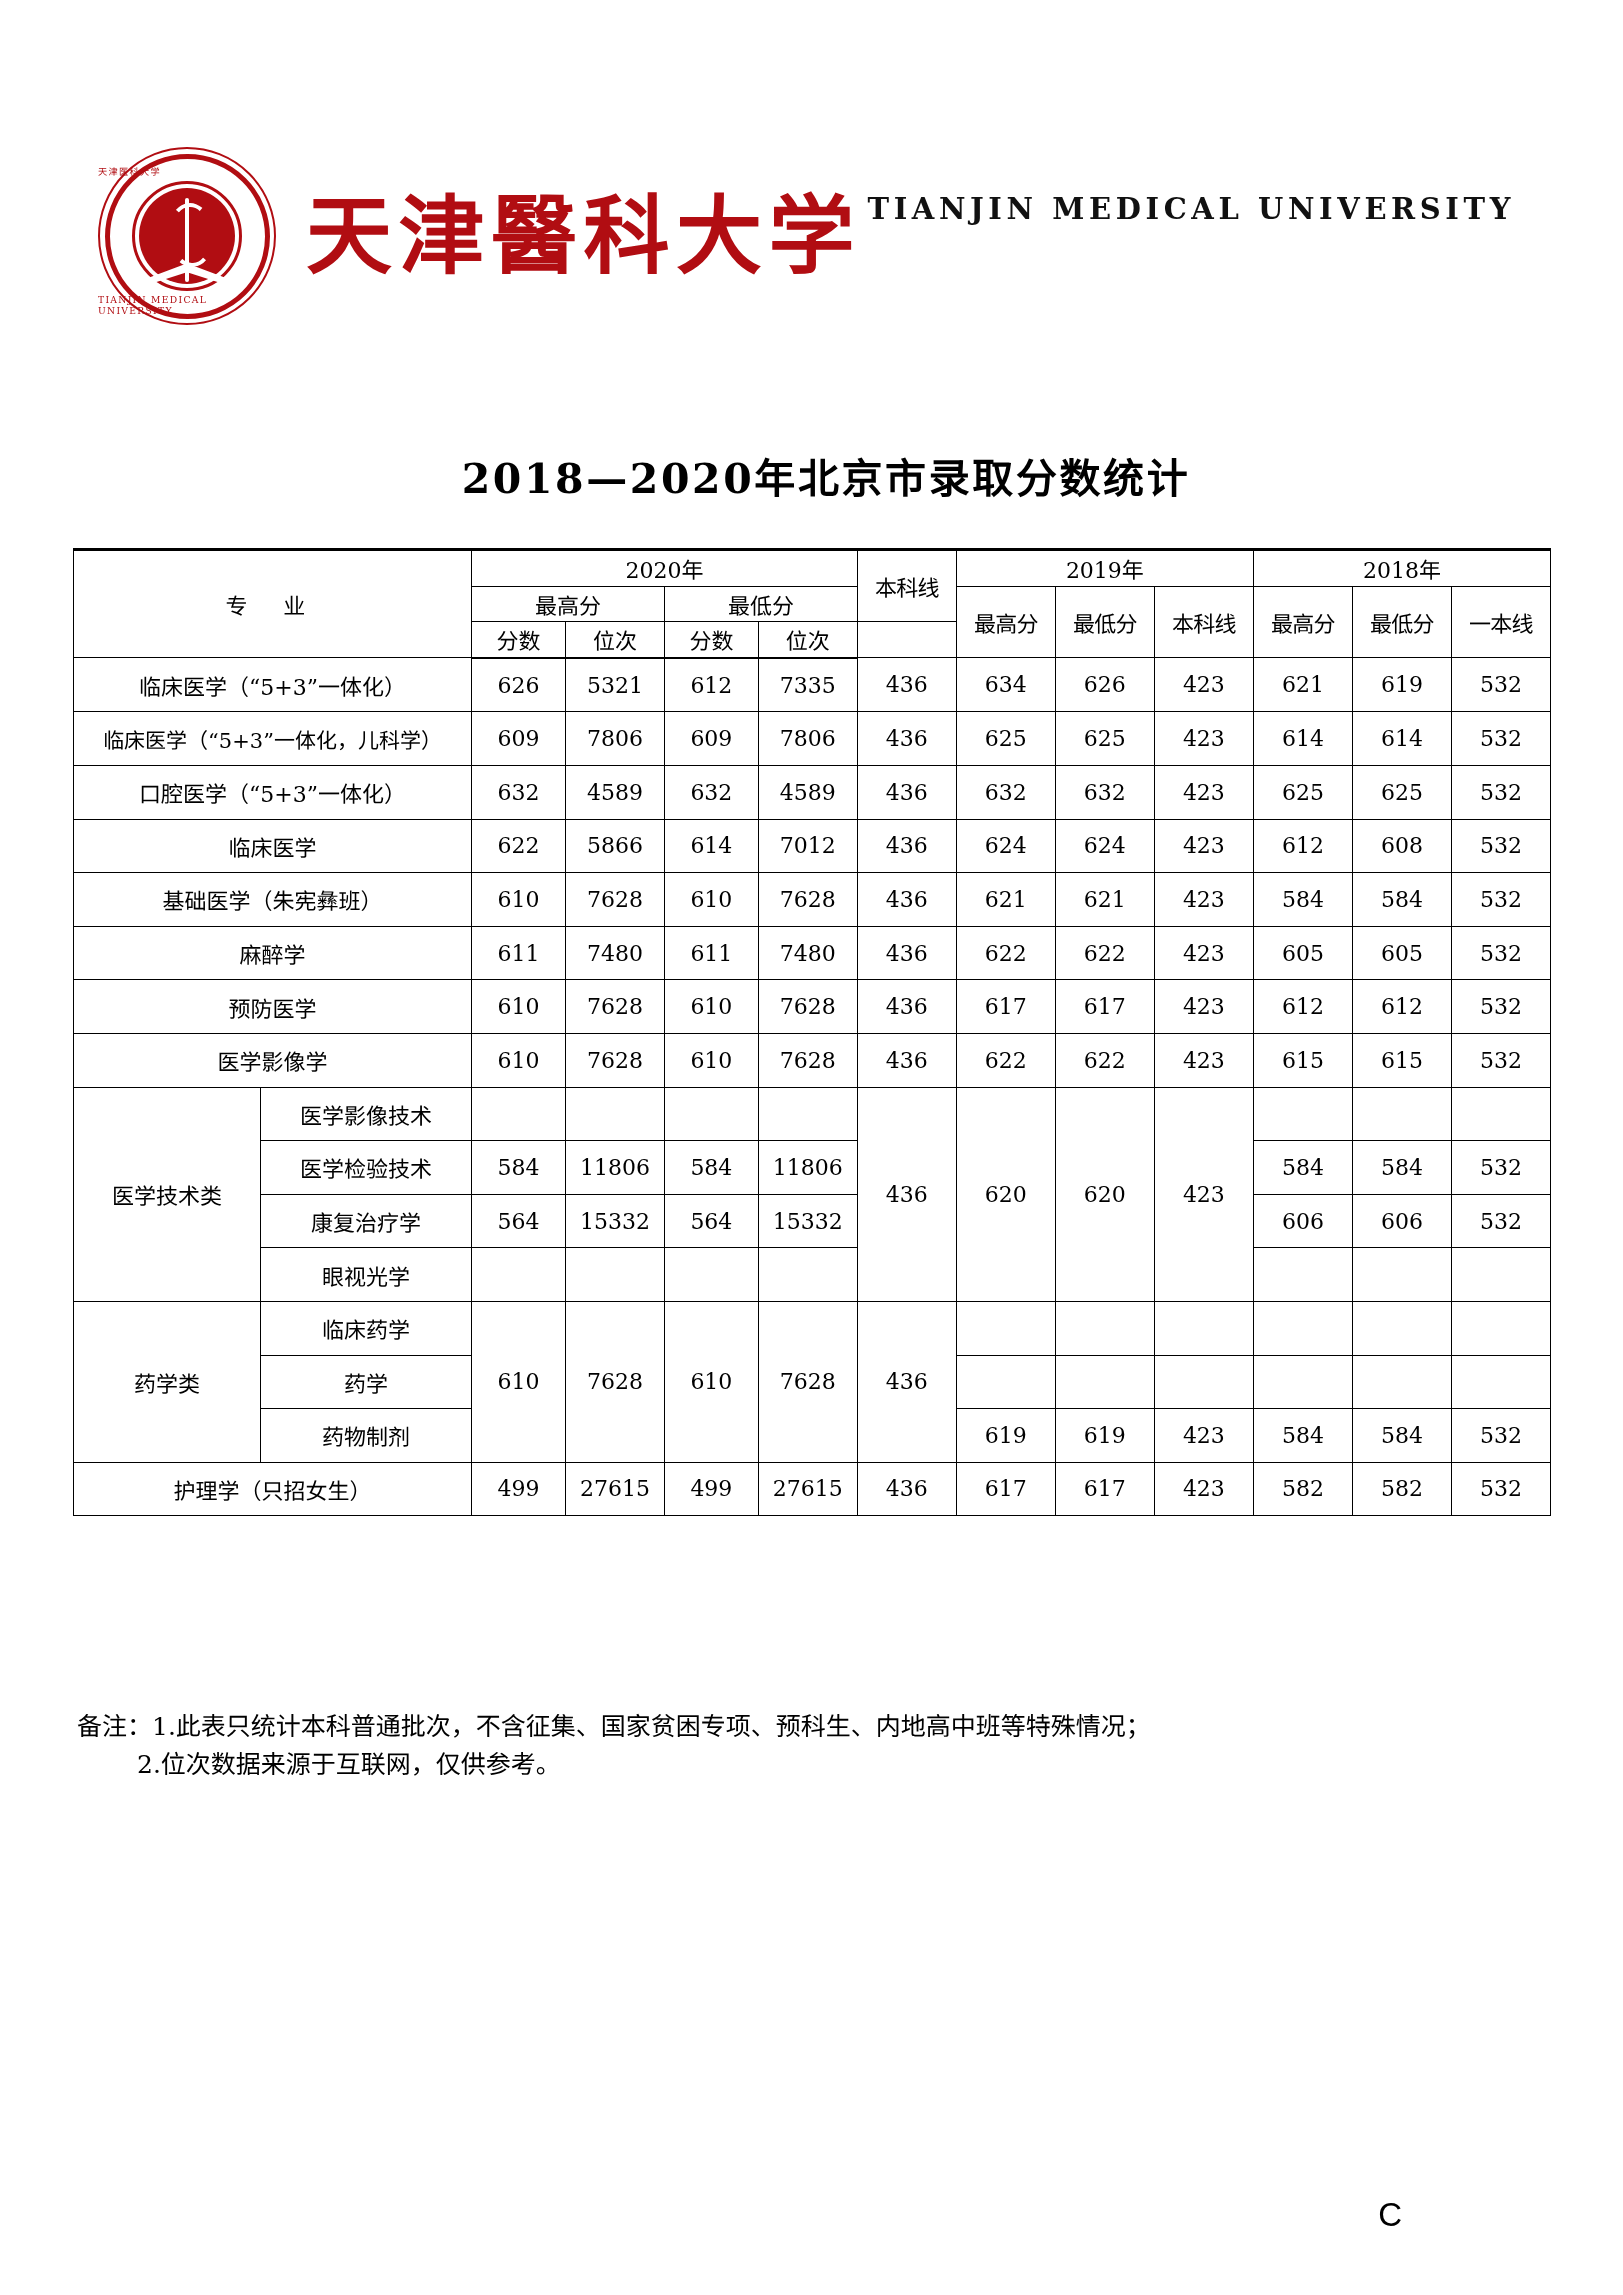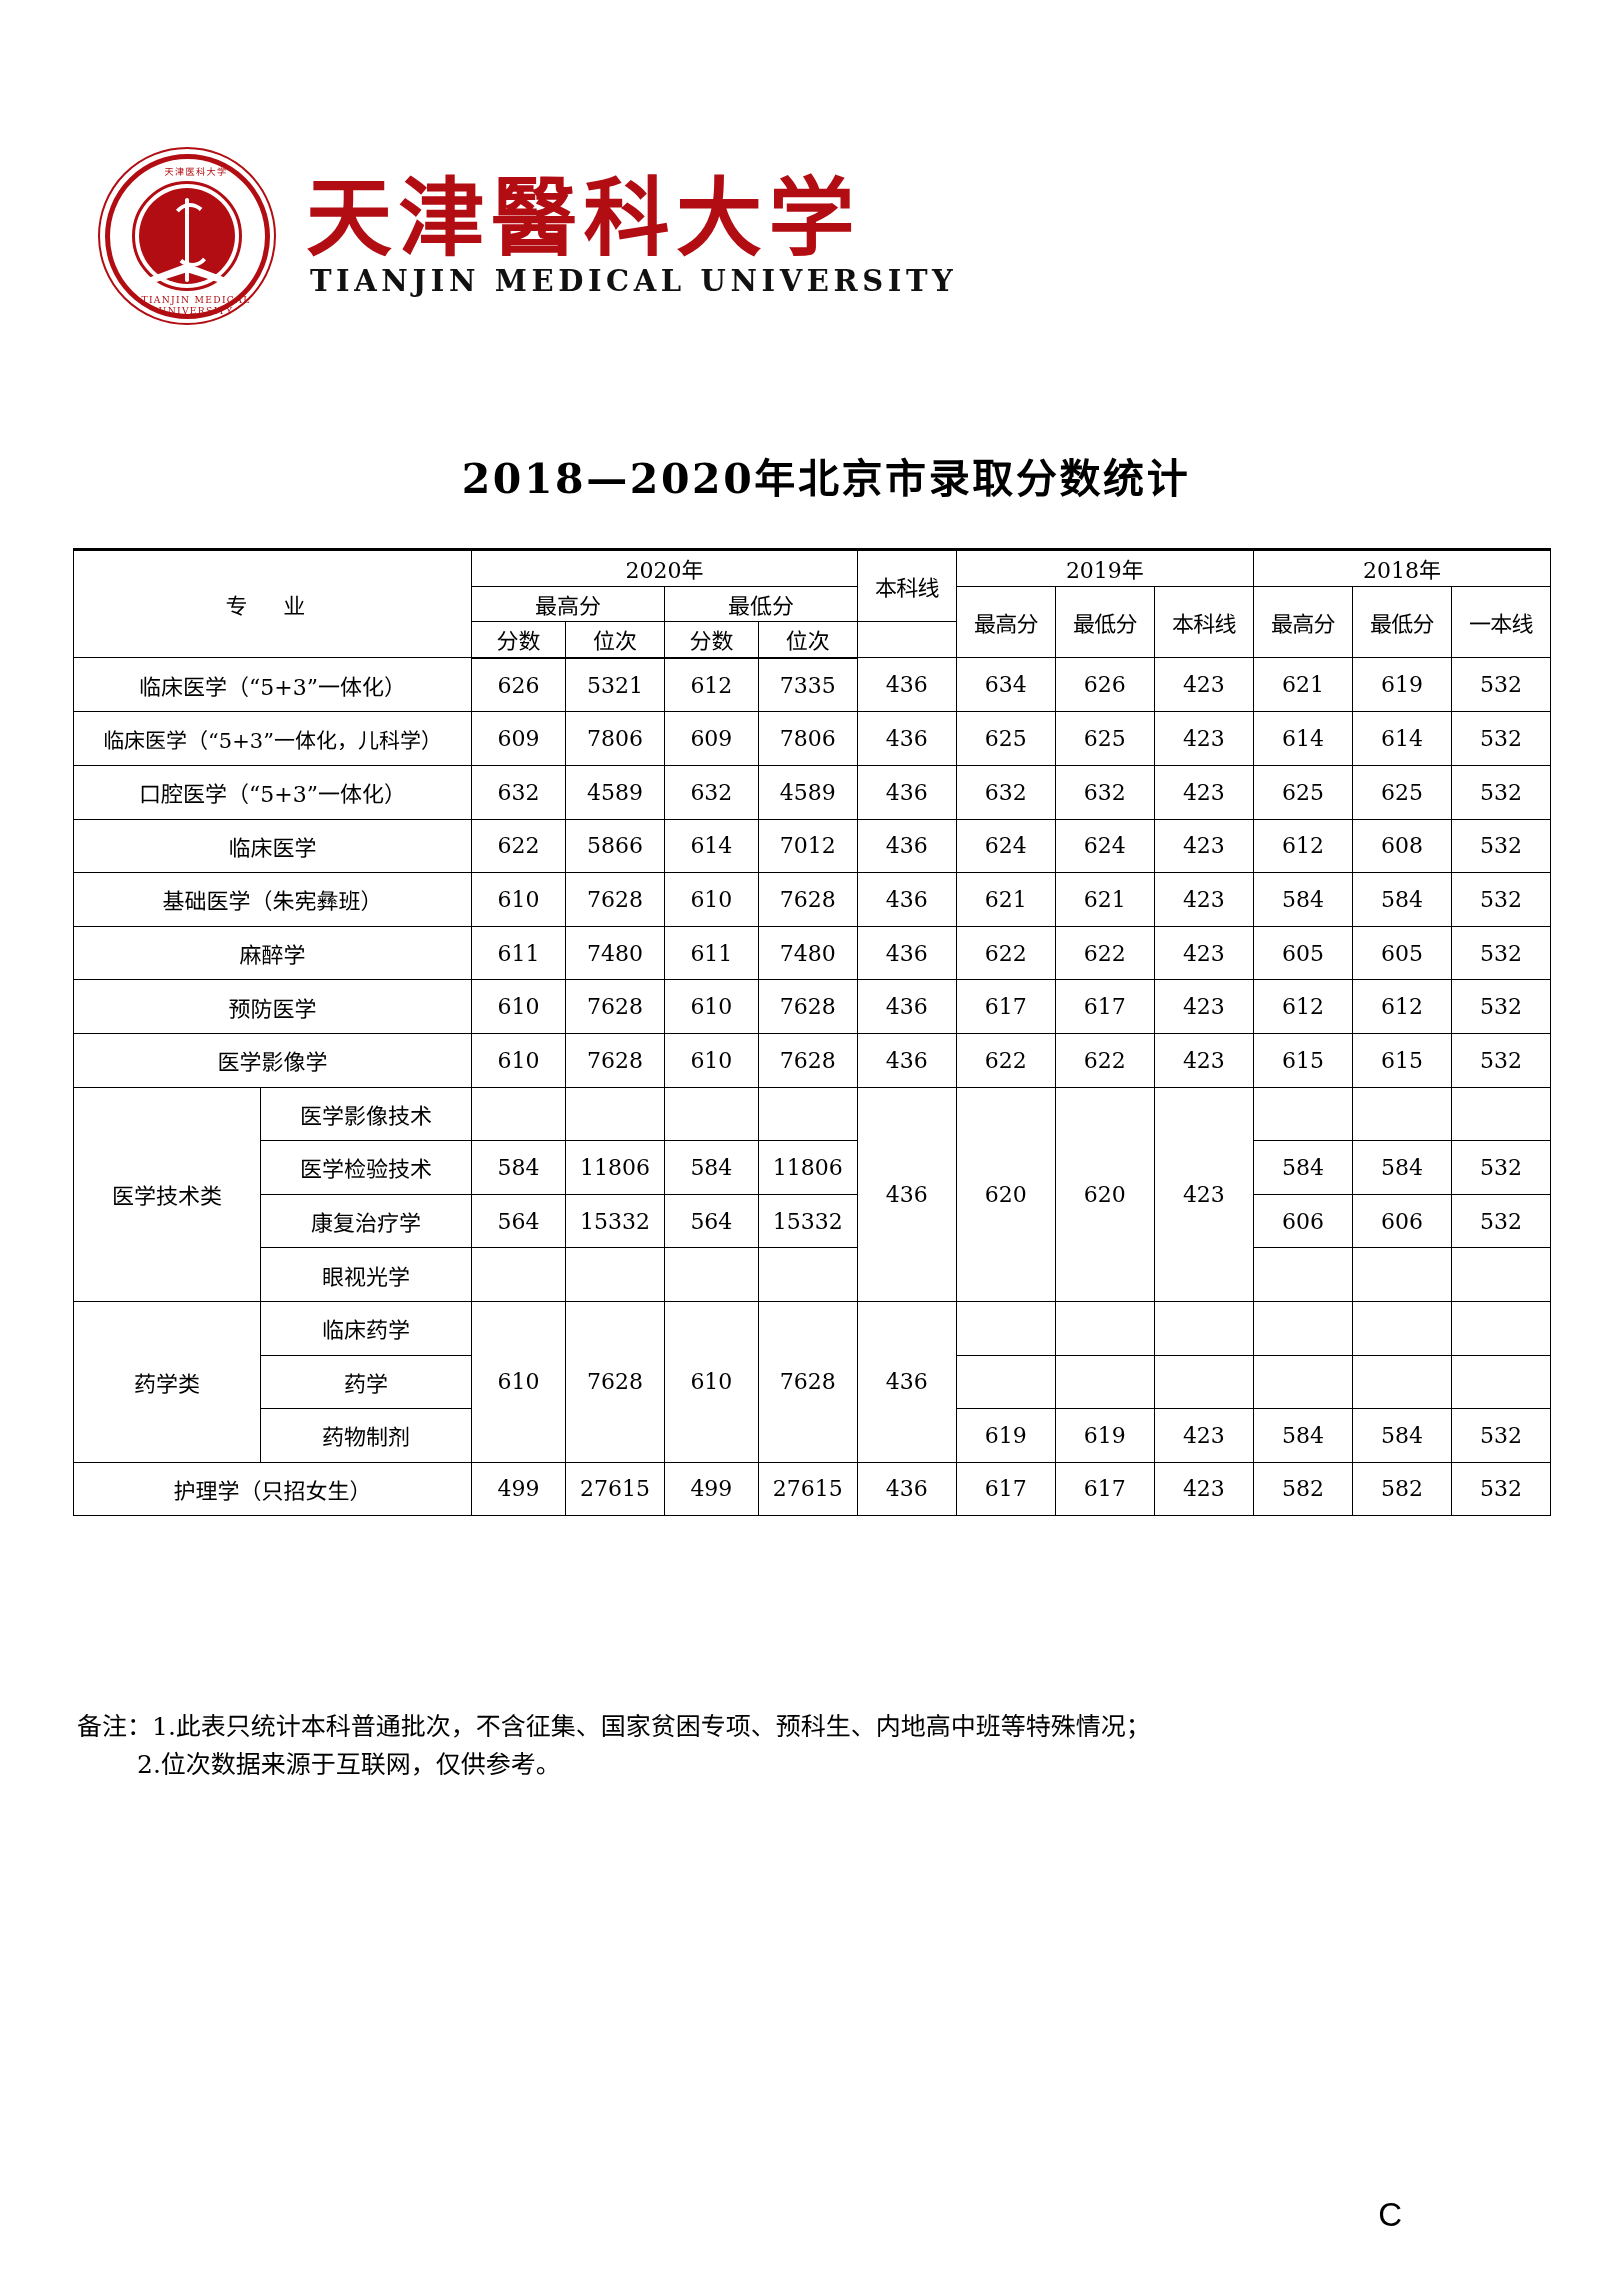--- a/index.html
+++ b/index.html
@@ -98,34 +98,33 @@
     bottom: 22px;
     text-align: center;
     color: #ffffff;
     font-size: 11px;
     letter-spacing: 0.7px;
     font-family: "DejaVu Serif", "Liberation Serif", serif;
   }
   .crest .arc-top,
   .crest .arc-bottom {
     position: absolute;
-    left: 18px;
+    left: 0;
     right: 0;
-    text-align: center;
     color: #b10d12;
     font-size: 9.2px;
     letter-spacing: 1.3px;
     font-family: "DejaVu Serif", "Liberation Serif", serif;
   }
   .crest .arc-top { top: 17px; }
   .crest .arc-bottom { bottom: 9.2px; }
 
   .wordmark {
     display: flex;
-    flex-direction: column;
+    flex-direction: row;
     gap: 2.6px;
   }
   .wordmark-cn {
     font-family: "DejaVu Serif", "Liberation Serif", serif;
     font-size: 86px;
     font-weight: bold;
     color: #b10d12;
     line-height: 1.02;
     letter-spacing: 6.5px;
     white-space: nowrap;

